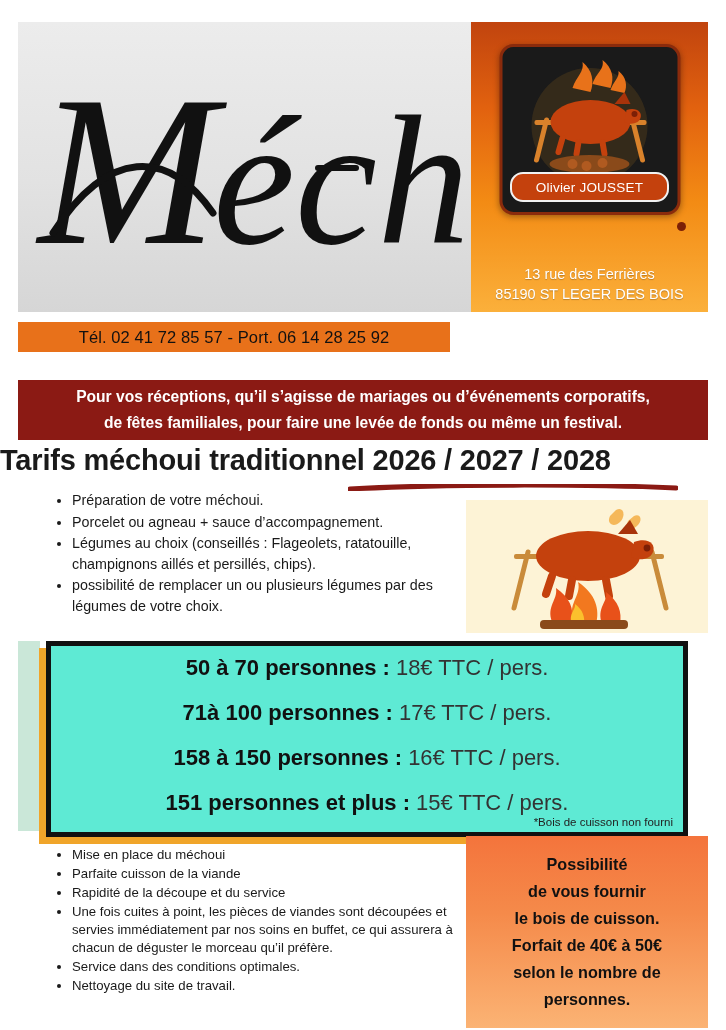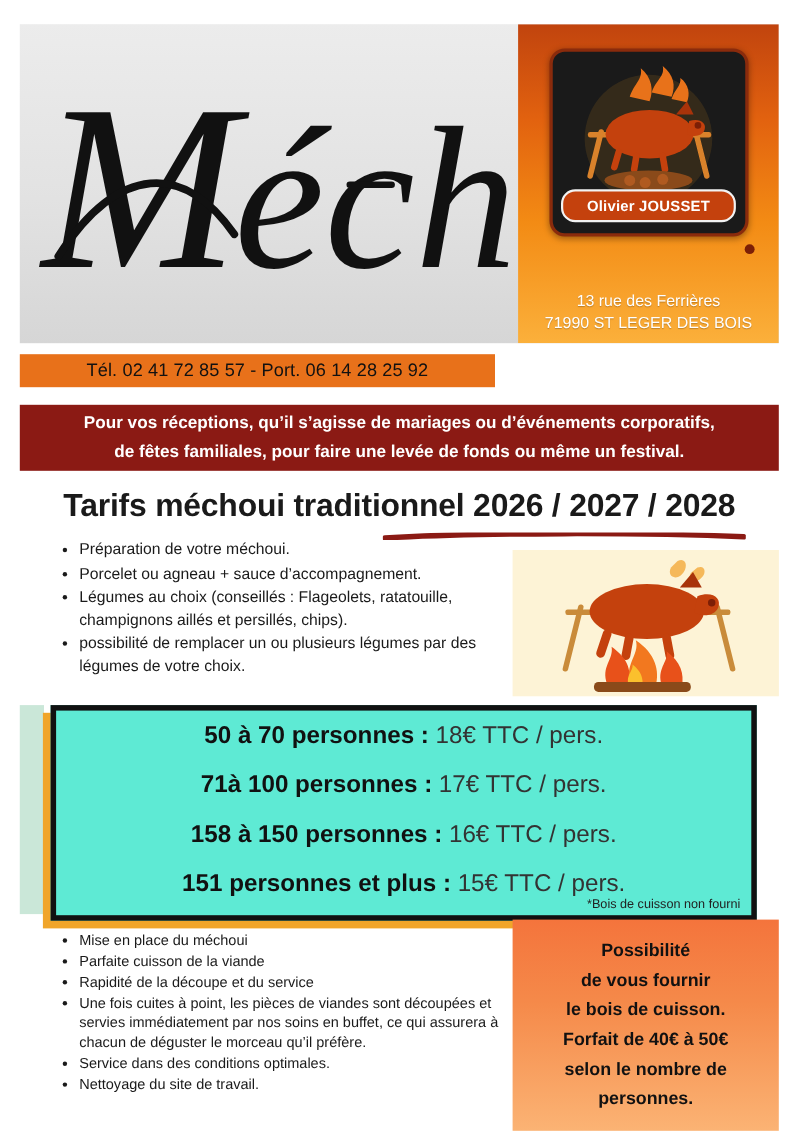--- a/index.html
+++ b/index.html
@@ -67,21 +67,21 @@
     left: 50%;
     transform: translateX(-50%);
     bottom: 10px;
     width: 155px;
     height: 26px;
     border-radius: 13px;
     background: #c4410d;
     border: 2px solid #f2f2f2;
     color: #fff;
     font-size: 13.5px;
-    font-weight: bold;
+    font-weight: normal;
     letter-spacing: .2px;
     display: flex;
     align-items: center;
     justify-content: center;
     white-space: nowrap;
   }
   .logo-dot {
     position: absolute;
     right: 22px;
     top: 200px;
@@ -126,42 +126,42 @@
     display: flex;
     align-items: center;
     justify-content: center;
     letter-spacing: .1px;
   }
 
   
   .red-banner {
     position: absolute;
     left: 18px;
-    top: 368px;
+    top: 380px;
     width: 690px;
     height: 60px;
     background: #8b1a14;
     color: #ffffff;
     display: flex;
     flex-direction: column;
     align-items: center;
     justify-content: center;
     text-align: left;
     font-size: 15.6px;
     font-weight: bold;
     line-height: 26px;
   }
 
   
   .tarifs-title {
     position: absolute;
     left: 0;
     top: 444px;
     width: 726px;
-    text-align: center;
+    text-align: left;
     font-size: 29px;
     font-weight: bold;
     color: #1a1a1a;
     letter-spacing: -.2px;
   }
   .title-underline {
     position: absolute;
     left: 348px;
     top: 484px;
     width: 330px;
@@ -313,21 +313,21 @@
           <circle cx="58" cy="104" r="5" fill="#b05a20"></circle>
           <circle cx="72" cy="106" r="5" fill="#b05a20"></circle>
           <circle cx="88" cy="103" r="5" fill="#b05a20"></circle>
         </svg>
         <div class="logo-name">Olivier JOUSSET</div>
       </div>
       <div class="logo-dot"></div>
 
       <div class="address">
         <div>13 rue des Ferrières</div>
-        <div>71990 ST LEGER DES BOIS</div>
+        <div>85190 ST LEGER DES BOIS</div>
       </div>
     </div>
   </div>
 
   <div class="phone-bar">Tél. 02 41 72 85 57 - Port. 06 14 28 25 92</div>
 
   <div class="red-banner">
     <div>Pour vos réceptions, qu’il s’agisse de mariages ou d’événements corporatifs,</div>
     <div>de fêtes familiales, pour faire une levée de fonds ou même un festival.</div>
   </div>

